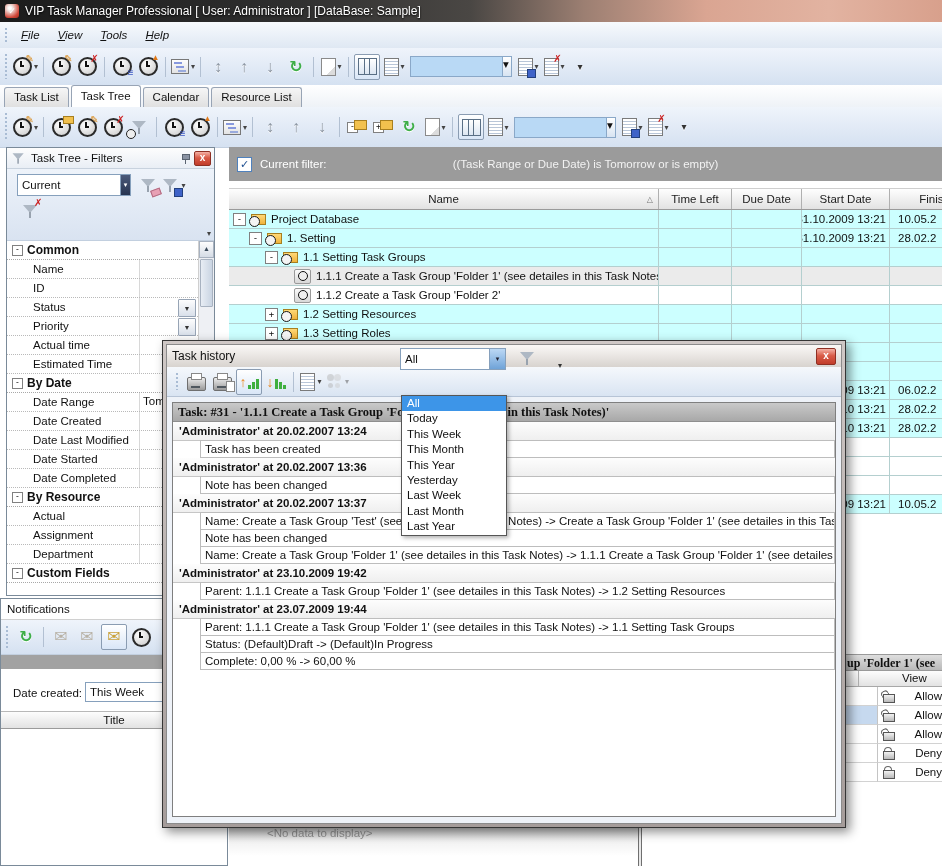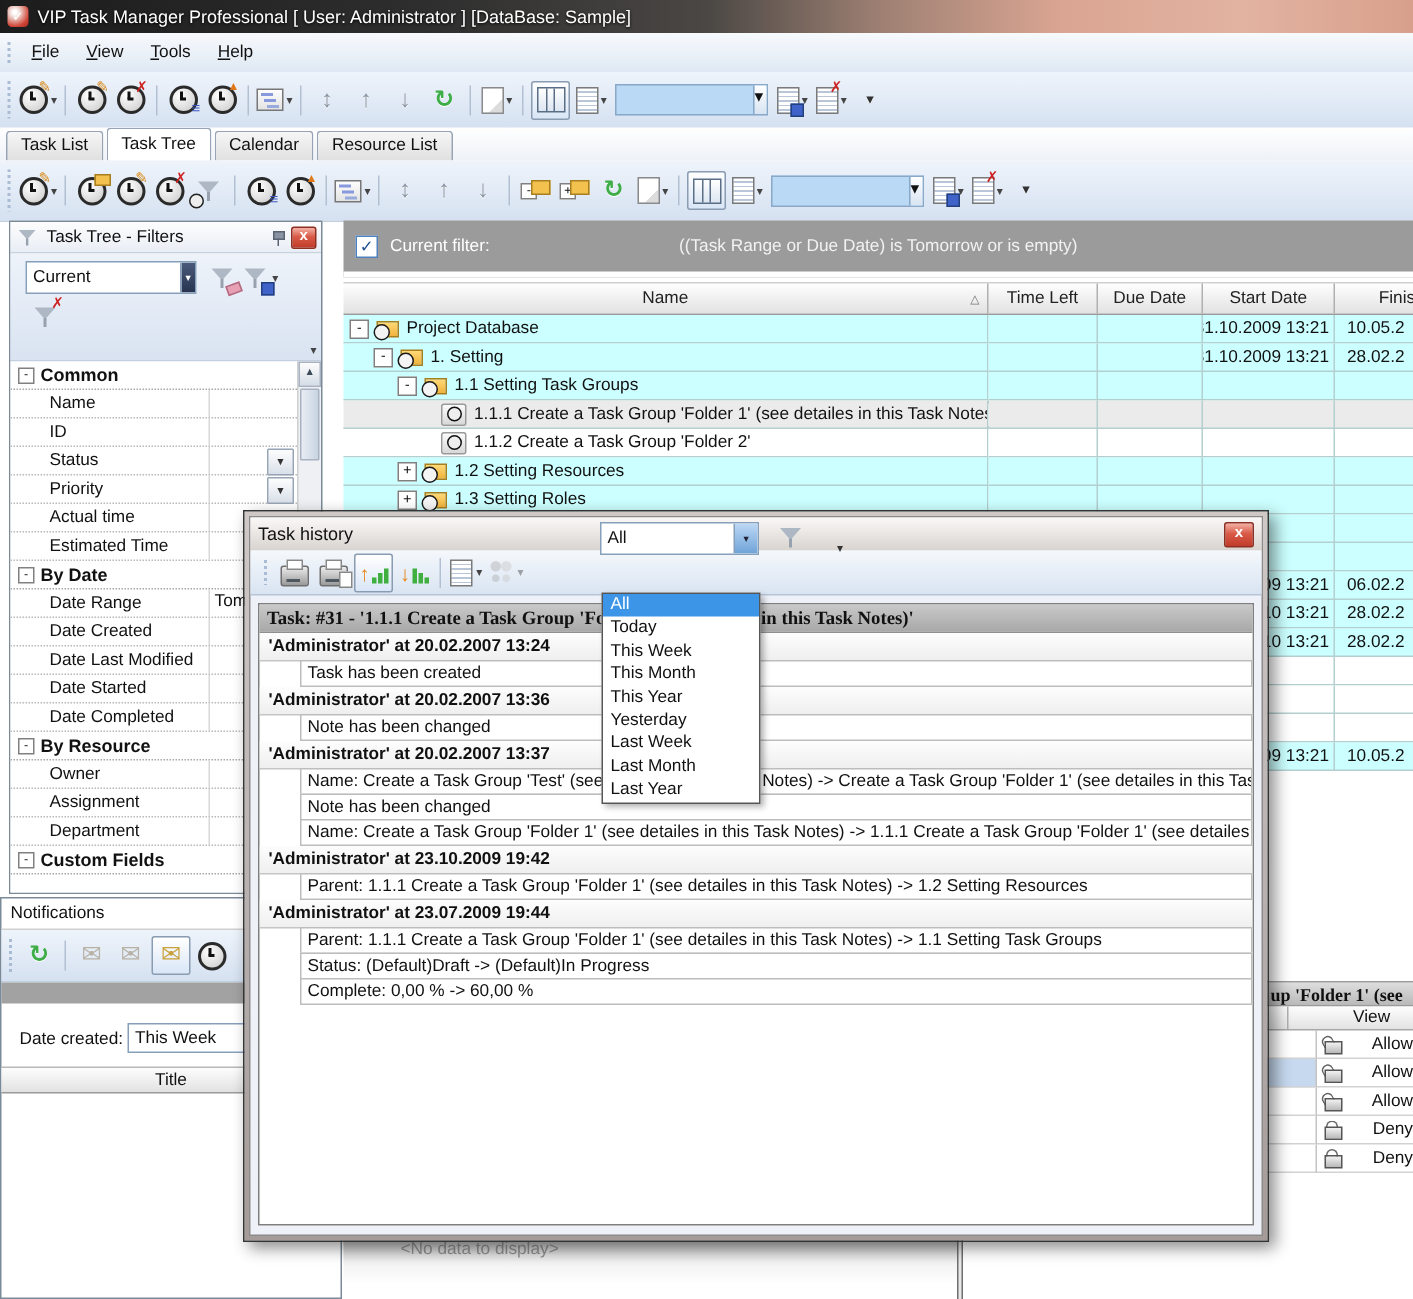--- a/index.html
+++ b/index.html
@@ -8,21 +8,21 @@
   
   .titlebar{position:absolute;left:0;top:0;width:942px;height:22px;display:flex;align-items:center;
     background:linear-gradient(90deg,#1c1c1c,#2e2e2e 30%,#4a4744 50%,#9c7f72 62%,#daa592 75%,#e2b3a1 88%,#d8a08c);
     color:#fff;}
   .appicon{width:14px;height:14px;margin:0 6px 0 5px;border-radius:3px;
     background:radial-gradient(circle at 35% 30%,#fff 10%,#f0d9d4 25%,#cf4638 70%,#9c2c1f);
     display:flex;align-items:center;justify-content:center;color:#fff;font-size:9px;font-weight:bold;}
   .title-text{font-size:12px;text-shadow:0 1px 2px #000;}
   .menubar{position:absolute;left:0;top:22px;width:942px;height:26px;display:flex;align-items:center;
     background:linear-gradient(#f7fafd,#dfe8f3);border-bottom:1px solid #ccd6e4;}
-  .menu-item{display:inline-block;padding:4px 9px;cursor:default;}
+  .menu-item{display:inline-block;padding:4px 9px;cursor:default;font-style:italic;}
   .menu-item::first-letter{text-decoration:underline;}
   .toolbar{position:absolute;left:0;width:942px;display:flex;align-items:center;
     background:linear-gradient(#eff4fb,#d5e1f1);border-bottom:1px solid #c2cfdf;}
   .tb1{top:48px;height:37px;}
   .tb2{top:107px;height:40px;}
   .grip{width:6px;align-self:stretch;margin:6px 3px;
     background:repeating-linear-gradient(180deg,#a9bcd4 0 2px,transparent 2px 4px);background-size:2px 100%;background-repeat:no-repeat;background-position:2px 0;}
   .tabrow{position:absolute;left:0;top:85px;width:942px;height:22px;display:flex;align-items:flex-end;
     background:linear-gradient(#ffffff,#eef2f7);padding-left:4px;}
   .tab{height:17px;line-height:17px;padding:1px 9px;margin-right:2px;border:1px solid #98a4b5;border-bottom:none;
@@ -468,21 +468,21 @@
         </div>
         <div class="frow">
           <span class="lbl">Date Completed</span>
           <span class="valsep"></span>
         </div>
         <div class="frow sec">
           <span class="secbox" style="top: 4px;">-</span>
           <span class="lbl">By Resource</span>
         </div>
         <div class="frow">
-          <span class="lbl">Owner</span>
+          <span class="lbl">Actual</span>
           <span class="valsep"></span>
         </div>
         <div class="frow">
           <span class="lbl">Assignment</span>
           <span class="valsep"></span>
         </div>
         <div class="frow">
           <span class="lbl">Department</span>
           <span class="valsep"></span>
         </div>

